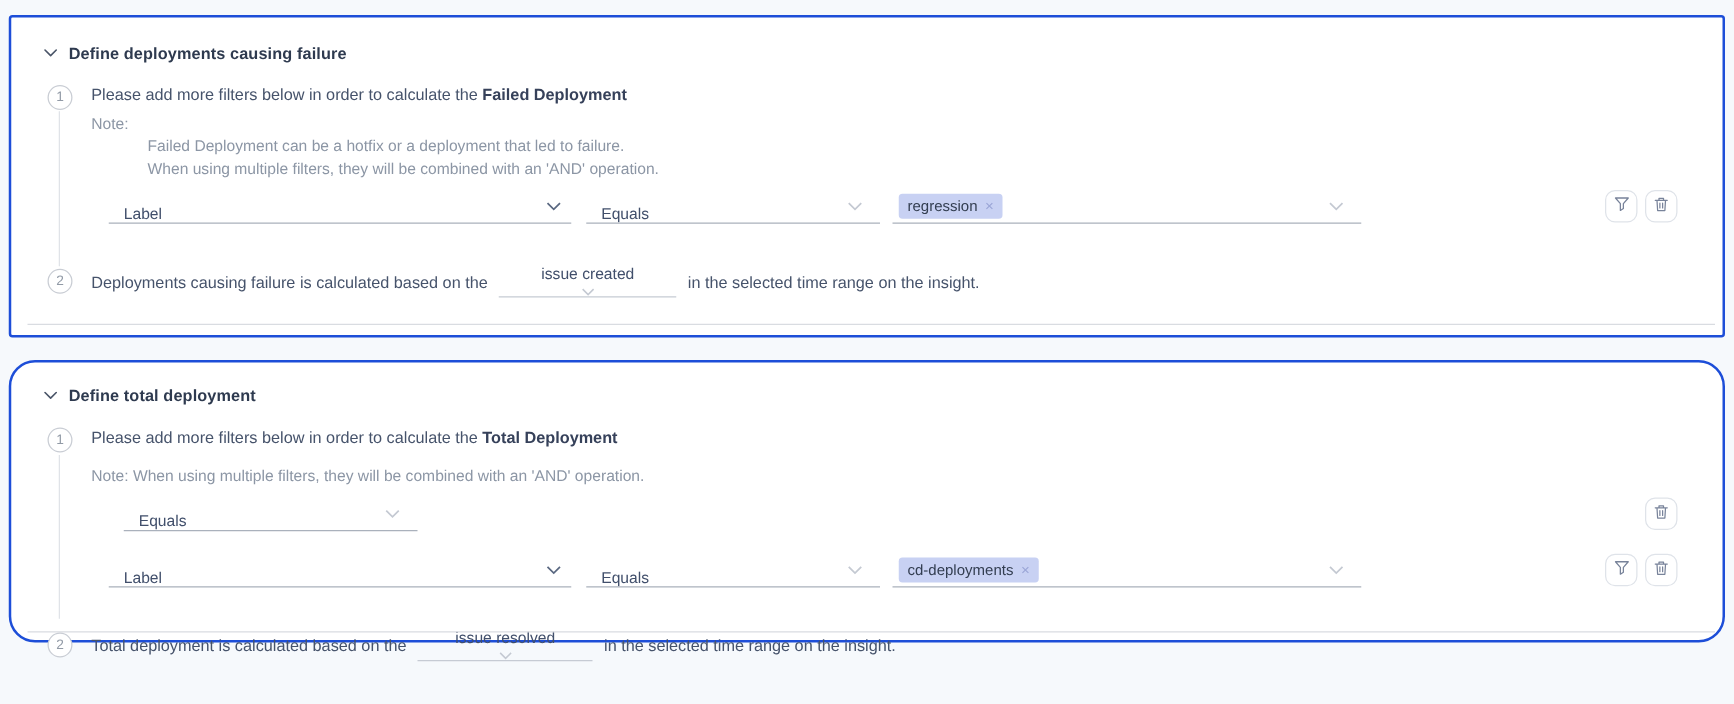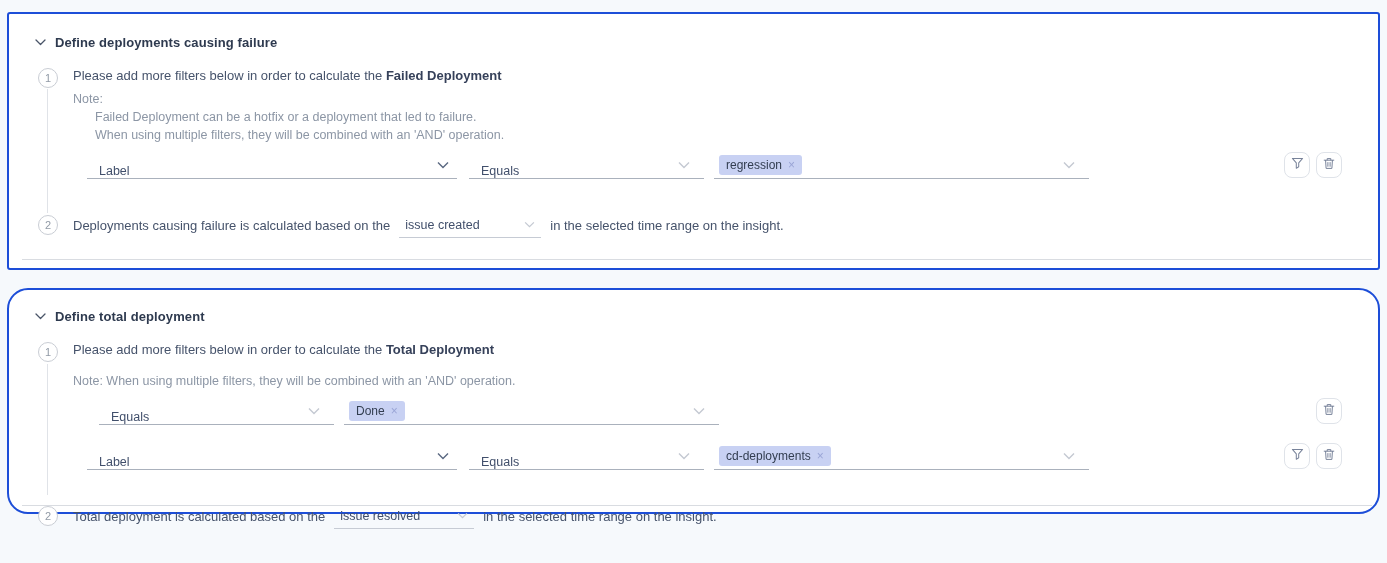--- a/index.html
+++ b/index.html
@@ -31,21 +31,21 @@
               border: 1px solid #c9cdd4; border-radius: 50%; background: #fff; position: relative; z-index: 1;
               display: flex; align-items: center; justify-content: center;
               font-size: 11px; color: #919aa6; }
   .step-2 .step-num { margin-top: 4px; }
   .step-body { flex: 1; min-width: 0; padding-right: 36px; }
 
   .prompt { margin: 2px 0 0 0; font-size: 13px; color: #46536b; line-height: 16px; }
   .prompt b { color: #36415a; font-weight: 700; text-align: right; }
   .note { margin: 6px 0 0 0; font-size: 12.5px; color: #8c96a5; line-height: 18px; }
   .note.single { margin-top: 14px; }
-  .note.indent { margin: 0 0 0 22px; }
+  .note.indent { margin: 0 0 0 45px; }
 
   .filter-rows { margin-top: 7px; display: flex; flex-direction: column; gap: 17px; }
   .filter-row { display: flex; align-items: center; margin-left: 14px; }
   .select { height: 28px; border-bottom: 1px solid #aab1bc; display: flex; align-items: center;
             padding: 0 8px 0 12px; cursor: pointer; background: transparent; }
   .select .stext { flex: 1; font-size: 12.5px; color: #414f6b; white-space: nowrap; overflow: hidden; margin-top: 12px; }
   .w-field { width: 370px; }
   .w-op { width: 235px; margin-left: 12px; padding-right: 14px; }
   .w-value { width: 375px; margin-left: 10px; padding-left: 5px; padding-right: 14px; }
   .chev { flex: none; color: #5a6881; display: inline-flex; }
@@ -56,21 +56,21 @@
   .tag-x { color: #9aa5d6; font-size: 12px; line-height: 1; cursor: pointer; }
   .tag-x::before { content: "×"; }
 
   .row-actions { margin-left: auto; display: flex; gap: 6px; }
   .icon-btn { width: 26px; height: 26px; padding: 0; background: #fff; border: 1px solid #dfe3e9;
               border-radius: 8px; color: #78839a; display: flex; align-items: center; justify-content: center;
               cursor: pointer; }
 
   .sentence { display: flex; align-items: center; gap: 9px; height: 28px; font-size: 13px; color: #46536b; white-space: nowrap; }
   .inline-select { height: 26px; border-bottom: 1px solid #c6cbd4; display: flex; align-items: center;
-                   padding: 0 6px; cursor: pointer; }
+                   padding: 0 6px; cursor: pointer; flex-direction: column; }
   .inline-select .stext { flex: 1; font-size: 12.5px; color: #414f6b; }
   .is-1 { width: 142px; }
   .is-2 { width: 140px; }
 </style>
 </head>
 <body>
 
 <div class="page">
 
   <section class="card card-1">
@@ -181,31 +181,20 @@
         <div class="filter-rows">
           <div class="filter-row">
             <div class="select w-op">
               <span class="stext">Equals</span>
               <span class="chev light">
                   <svg width="12" height="8" viewBox="0 0 12 8">
                     <path d="M1 1.5l5 5 5-5" fill="none" stroke="currentColor" stroke-width="1.4"></path>
                   </svg>
                 </span>
             </div>
-            <div class="select w-value">
-              <span class="tag">
-                <span>Done</span>
-                <span class="tag-x"></span>
-              </span>
-              <span class="chev light">
-                  <svg width="12" height="8" viewBox="0 0 12 8">
-                    <path d="M1 1.5l5 5 5-5" fill="none" stroke="currentColor" stroke-width="1.4"></path>
-                  </svg>
-                </span>
-            </div>
             <div class="row-actions">
               <button class="icon-btn">
                 <span><svg width="12" height="13" viewBox="0 0 12 13">
                       <path d="M1.2 3.2h9.6M4.2 3V1.6h3.6V3M2.6 3.4l.5 8h5.8l.5-8M4.9 5.5v3.8M7.1 5.5v3.8" fill="none" stroke="currentColor" stroke-width="1" stroke-linecap="round" stroke-linejoin="round"></path>
                     </svg></span>
               </button>
             </div>
           </div>
 
           <div class="filter-row">

